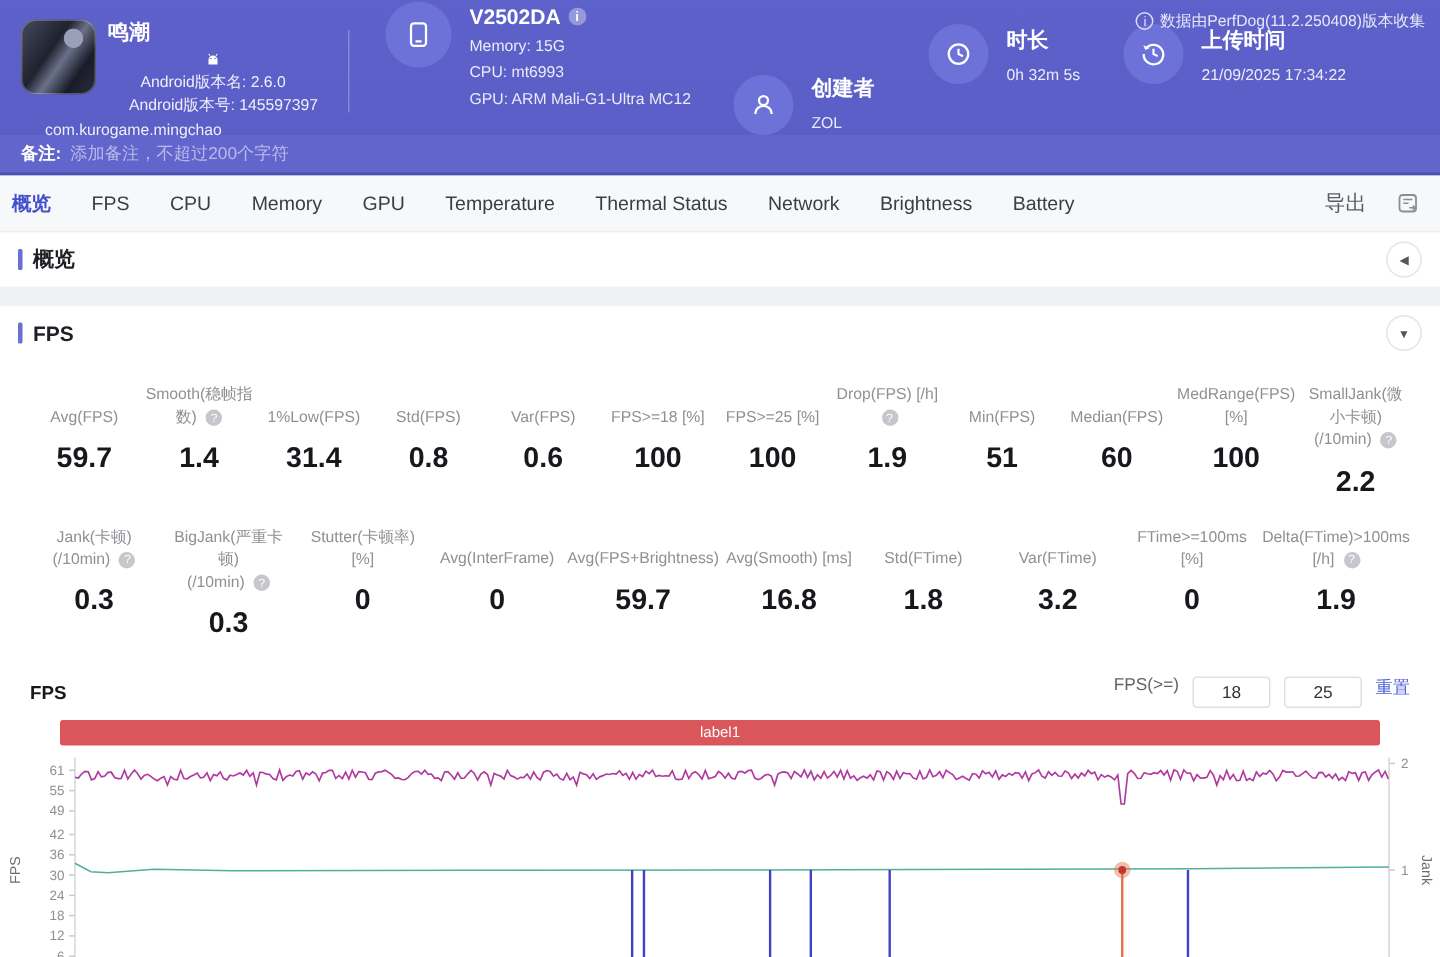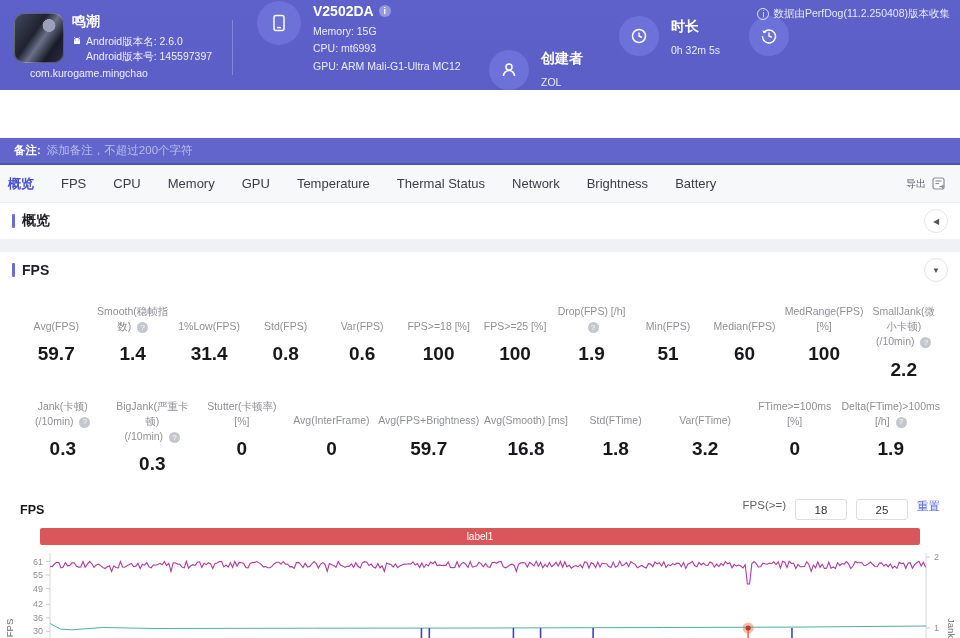--- a/index.html
+++ b/index.html
@@ -11,41 +11,41 @@
   .hdr-note { position:absolute; top:7px; right:10px; font-size:10.5px; color:rgba(255,255,255,.85); display:flex; align-items:center; gap:4px;}
   .i-circ { display:inline-flex; width:12px; height:12px; border:1px solid rgba(255,255,255,.8); border-radius:50%; font-size:9px; align-items:center; justify-content:center; font-style:normal;}
   .app-block { display:flex; padding:13px 0 0 14px; width:232px; }
   .avatar { width:50px; height:50px; border-radius:10px; flex:none;
     background:
       radial-gradient(circle at 70% 25%, #9aa0b8 0 12%, transparent 13%),
       linear-gradient(125deg,#454a60 0%,#20222f 40%,#6a7088 55%,#191b28 75%,#2c2f42 100%);
     box-shadow:inset 0 0 0 1px rgba(255,255,255,.25);}
   .app-txt { margin-left:8px; line-height:1.25; }
   .app-title { font-size:14px; font-weight:bold; margin-bottom:4px;}
-  .app-line { font-size:10.5px; color:rgba(255,255,255,.9); display:flex; align-items:center; gap:4px; margin-top:2px;}
+  .app-line { font-size:10.5px; color:rgba(255,255,255,.9); display:flex; align-items:center; gap:4px; margin-top:2px;flex-direction:column;}
   .app-pkg { font-size:10.5px; color:rgba(255,255,255,.9); margin-top:4px; margin-left:-42px;}
   .vdiv { width:1px; background:rgba(255,255,255,.25); margin:20px 0 15px 0; }
   .info-block { display:flex; padding:1px 0 0 24px; }
   .icircle { width:44px; height:44px; border-radius:50%; background:#6d72d8; display:flex; align-items:center; justify-content:center; flex:none;}
   .icircle.sm { width:40px; height:40px; }
   .ib-txt { margin-left:12px; padding-top:2px;}
   .ib-title { font-size:14px; font-weight:bold; display:flex; align-items:center; gap:5px;}
   .ib-line { font-size:10.5px; color:rgba(255,255,255,.88); margin-top:6px; line-height:1.55;}
 
   
-  .notes { background:#6165cc; border-bottom:2px solid #4d51b2; height:27px; display:flex; align-items:center; padding-left:14px; font-size:11.5px; color:#fff;margin-top:48px;}
+  .notes { background:#6165cc; border-bottom:2px solid #4d51b2; height:27px; display:flex; align-items:center; padding-left:14px; font-size:11.5px; color:#fff;}
   .notes .ph { color:rgba(255,255,255,.55); margin-left:6px;}
   .notes b { font-weight:bold;}
 
   
   .tabbar { background:#f7f8fa; height:38px; display:flex; align-items:center; padding:0 14px 0 8px; border-bottom:1px solid #ececf1;}
   .tab { font-size:13px; color:#3c3c43; margin-right:27px; cursor:pointer; white-space:nowrap;}
   .tab.active { color:#4550cc; font-weight:bold;}
   .tab-spacer { flex:1; }
-  .export { display:flex; align-items:center; gap:5px; font-size:10px; color:#595c66; cursor:pointer;}
+  .export { display:flex; align-items:center; gap:20px; font-size:14px; color:#595c66; cursor:pointer;}
 
   
   .section-head { display:flex; align-items:center; height:36px; padding:0 12px; background:#fff;}
   .accent { width:3px; height:14px; background:#6a6fd6; border-radius:1px; margin-right:7px;}
   .sec-title { font-size:14px; font-weight:bold; color:#1f1f26;}
   .sec-btn { margin-left:auto; width:24px; height:24px; border:1px solid #e4e4ea; border-radius:50%; background:#fff; display:flex; align-items:center; justify-content:center; font-size:8px; color:#555; cursor:pointer;}
   .gray-band { height:13px; background:#f0f1f5; }
 
   
   .stats-wrap { padding:12px 18px 0 18px; }
@@ -146,20 +146,24 @@
     </div>
   </div>
 
   <div class="info-block" style="padding-top:16px;">
     <div class="icircle sm">
       <svg width="18" height="18" viewBox="0 0 18 18">
         <path d="M3.6 5.8 A6.5 6.5 0 1 1 2.5 9" fill="none" stroke="#fff" stroke-width="1.5"></path>
         <path d="M2.2 3.2 L3.6 6.2 L6.6 5" fill="#fff"></path>
         <path d="M9 5.5 V9 L11.8 10.4" fill="none" stroke="#fff" stroke-width="1.4"></path>
       </svg>
+    </div>
+    <div class="ib-txt">
+      <div class="ib-title">上传时间</div>
+      <div class="ib-line">21/09/2025 17:34:22</div>
     </div>
   </div>
 </div>
 
 <div class="notes">
   <b>备注:</b>
   <span class="ph">添加备注，不超过200个字符</span>
 </div>
 
 <div class="tabbar">

